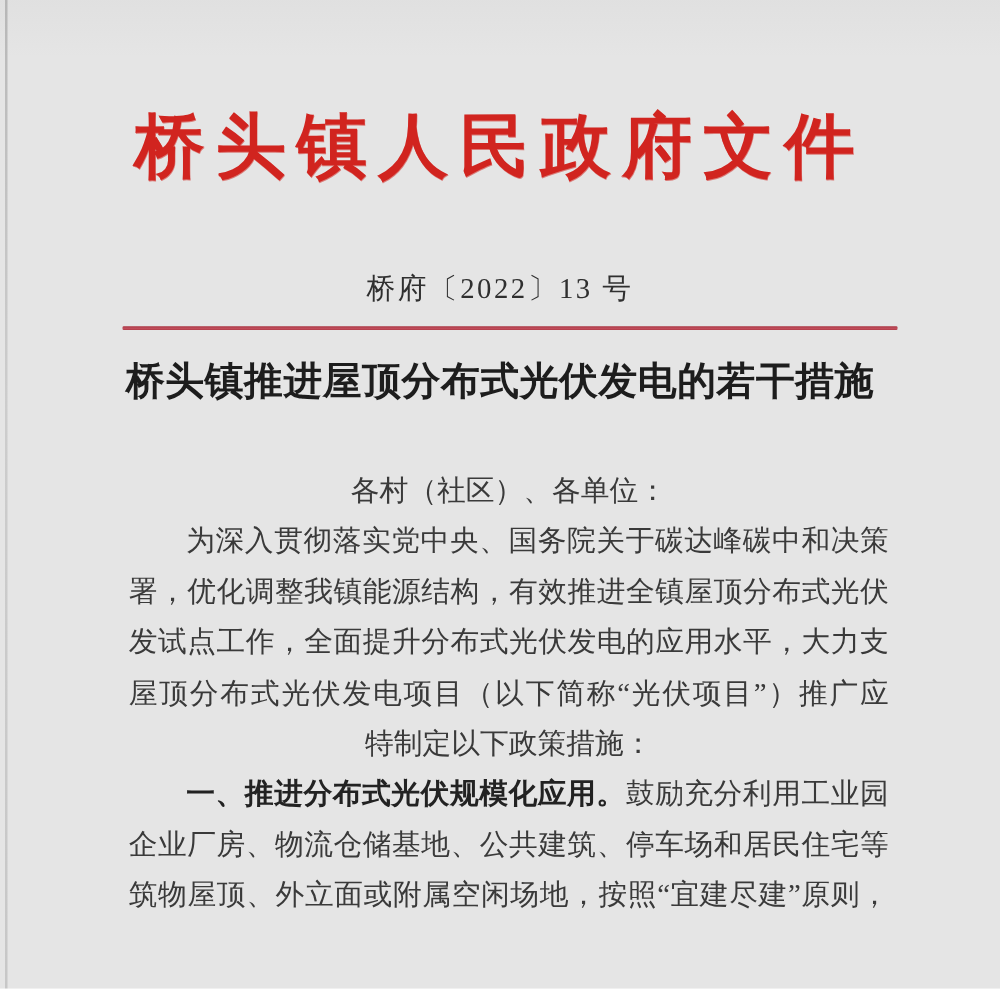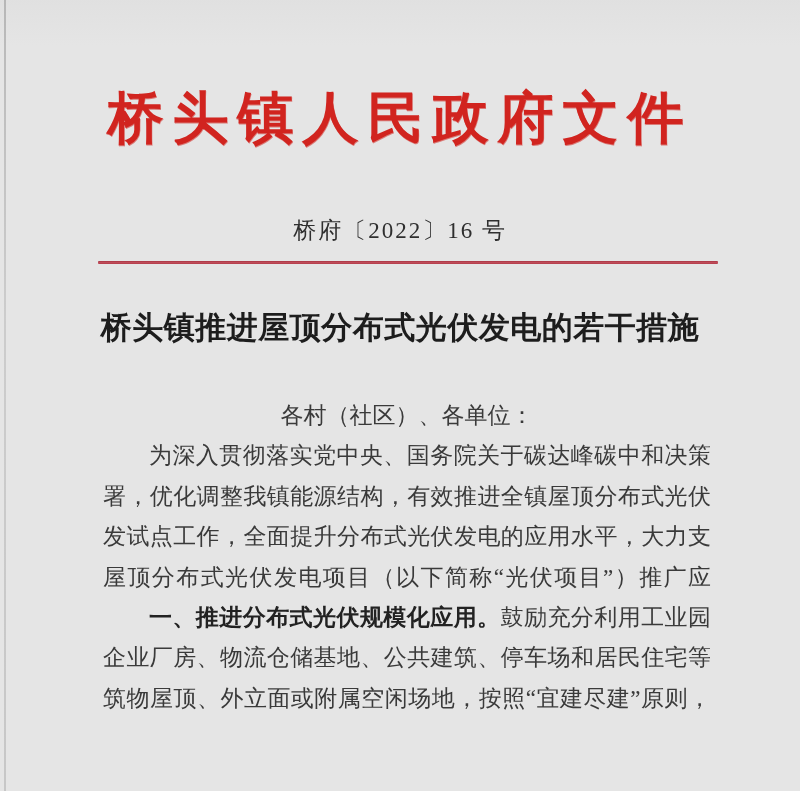--- a/index.html
+++ b/index.html
@@ -47,21 +47,21 @@
     letter-spacing: 2px;
     color: #2f2f2f;
   }
   .red-divider {
     margin: 15px 82px 0 98px;
     height: 3px;
     background: linear-gradient(180deg, #a83542, #c14e5c 55%, #b13a47);
     border-radius: 1px;
   }
   .doc-title {
-    margin-top: 42px;
+    margin-top: 19px;
     text-align: center;
     font-size: 31px;
     line-height: 44px;
     font-weight: 700;
     letter-spacing: 0.5px;
     color: #1d1d1d;
     white-space: nowrap;
   }
   .body-text {
     width: 608px;
@@ -91,32 +91,33 @@
 </style>
 </head>
 <body>
 
 <div class="page">
   <div class="scan-top-noise"></div>
   <div class="scan-edge-left"></div>
 
   <div class="header-title">桥头镇人民政府文件</div>
 
-  <div class="doc-number">桥府〔2022〕16 号</div>
+  <div class="doc-number">桥府〔2022〕13 号</div>
 
   <div class="red-divider"></div>
 
   <div class="doc-title">桥头镇推进屋顶分布式光伏发电的若干措施</div>
 
   <div class="body-text">
     <div class="line">各村（社区）、各单位：</div>
 
     <div class="line just indent">为深入贯彻落实党中央、国务院关于碳达峰碳中和决策部</div>
     <div class="line just">署，优化调整我镇能源结构，有效推进全镇屋顶分布式光伏开</div>
     <div class="line just">发试点工作，全面提升分布式光伏发电的应用水平，大力支持</div>
     <div class="line just">屋顶分布式光伏发电项目（以下简称“光伏项目”）推广应用，</div>
+    <div class="line">特制定以下政策措施：</div>
 
     <div class="line just indent"><span class="section-heading">一、推进分布式光伏规模化应用。</span><span>鼓励充分利用工业园区、</span></div>
 
     <div class="line just">企业厂房、物流仓储基地、公共建筑、停车场和居民住宅等建</div>
     <div class="line just">筑物屋顶、外立面或附属空闲场地，按照“宜建尽建”原则，积</div>
   </div>
 </div>
 
 </body></html>

